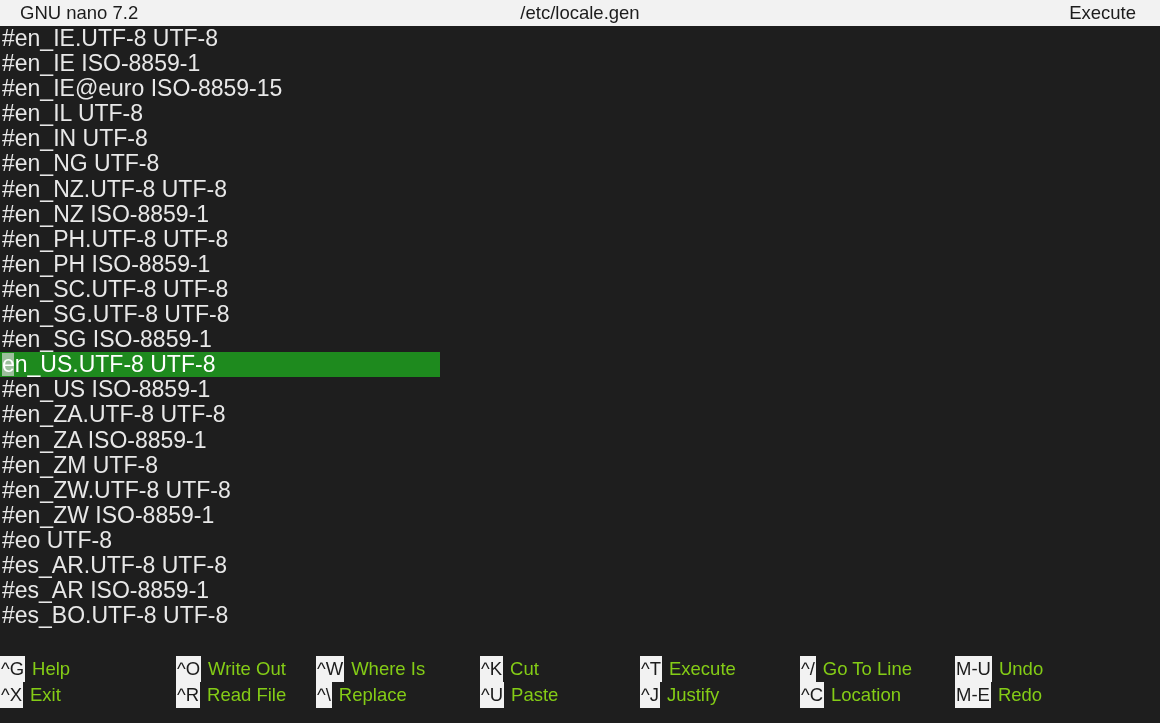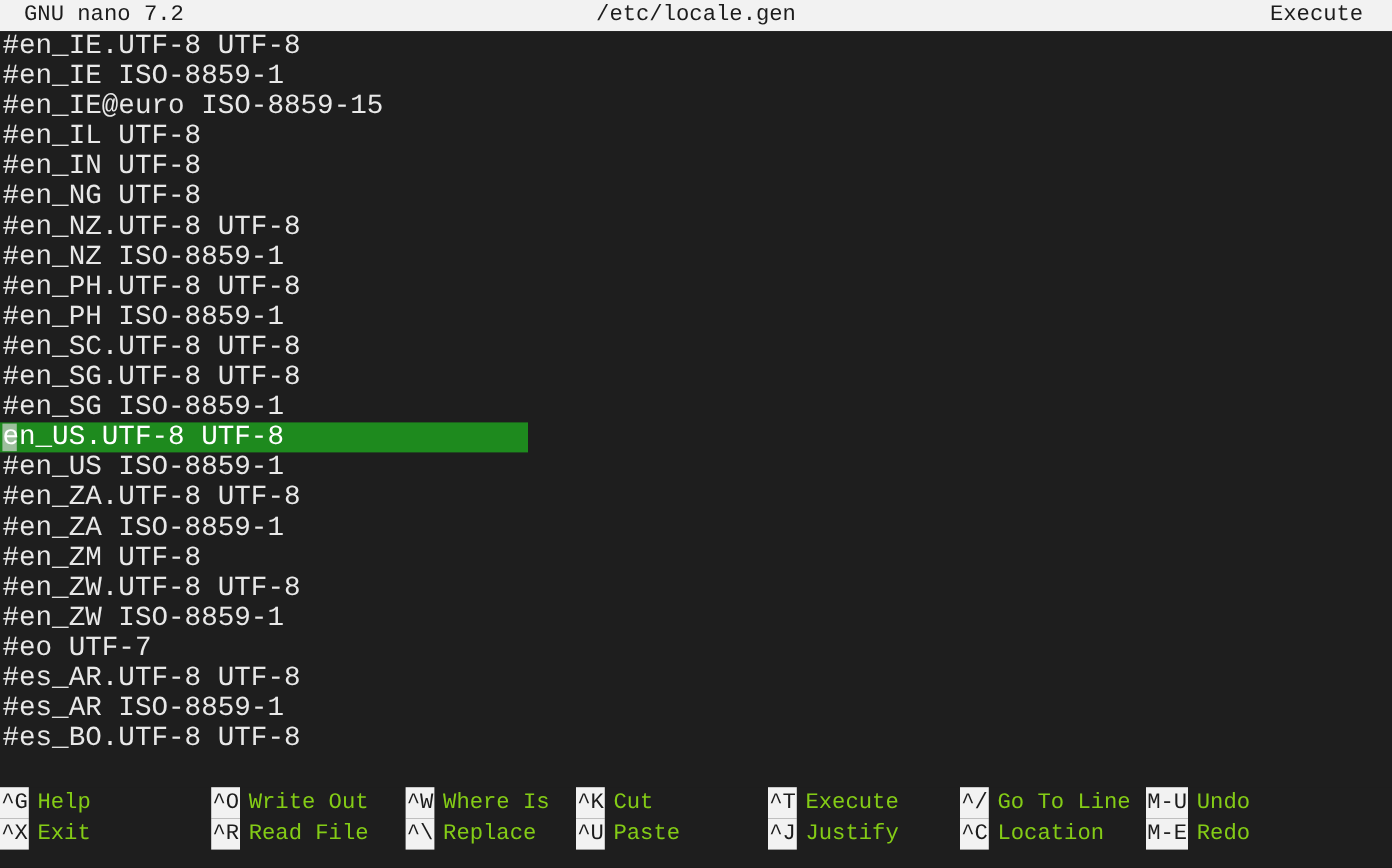--- a/index.html
+++ b/index.html
@@ -5,21 +5,21 @@
   html, body {
     margin: 0;
     padding: 0;
     background: #1e1e1e;
   }
   #app {
     position: relative;
     width: 1160px;
     height: 723px;
     background: #1e1e1e;
-    font-family: Liberation Mono, monospace;
+    font-family: Liberation Sans, sans-serif;
     overflow: hidden;
   }
 
   
   .titlebar {
     position: absolute;
     left: 0; top: 0;
     width: 1160px;
     height: 26px;
     background: #f2f2f2;
@@ -141,36 +141,36 @@
       <div class="line">#en_SC.UTF-8 UTF-8</div>
       <div class="line">#en_SG.UTF-8 UTF-8</div>
       <div class="line">#en_SG ISO-8859-1</div>
       <div class="line selected"><span class="sel-bg" style="width: 440.3px;"></span><span class="cursor-cell"></span><span class="sel-text">en_US.UTF-8 UTF-8</span></div>
       <div class="line">#en_US ISO-8859-1</div>
       <div class="line">#en_ZA.UTF-8 UTF-8</div>
       <div class="line">#en_ZA ISO-8859-1</div>
       <div class="line">#en_ZM UTF-8</div>
       <div class="line">#en_ZW.UTF-8 UTF-8</div>
       <div class="line">#en_ZW ISO-8859-1</div>
-      <div class="line">#eo UTF-7</div>
+      <div class="line">#eo UTF-8</div>
       <div class="line">#es_AR.UTF-8 UTF-8</div>
       <div class="line">#es_AR ISO-8859-1</div>
       <div class="line">#es_BO.UTF-8 UTF-8</div>
     </div>
 
   <div class="footer" id="footer">
       <div class="fcol" style="left: 0px;">
         <div class="frow"><span class="fkey">^G</span><span class="flabel">Help</span></div>
         <div class="frow"><span class="fkey">^X</span><span class="flabel">Exit</span></div>
       </div>
       <div class="fcol" style="left: 176px;">
         <div class="frow"><span class="fkey">^O</span><span class="flabel">Write Out</span></div>
         <div class="frow"><span class="fkey">^R</span><span class="flabel">Read File</span></div>
       </div>
-      <div class="fcol" style="left: 338px;">
+      <div class="fcol" style="left: 316px;">
         <div class="frow"><span class="fkey">^W</span><span class="flabel">Where Is</span></div>
         <div class="frow"><span class="fkey">^\</span><span class="flabel">Replace</span></div>
       </div>
       <div class="fcol" style="left: 480px;">
         <div class="frow"><span class="fkey">^K</span><span class="flabel">Cut</span></div>
         <div class="frow"><span class="fkey">^U</span><span class="flabel">Paste</span></div>
       </div>
       <div class="fcol" style="left: 640px;">
         <div class="frow"><span class="fkey">^T</span><span class="flabel">Execute</span></div>
         <div class="frow"><span class="fkey">^J</span><span class="flabel">Justify</span></div>

